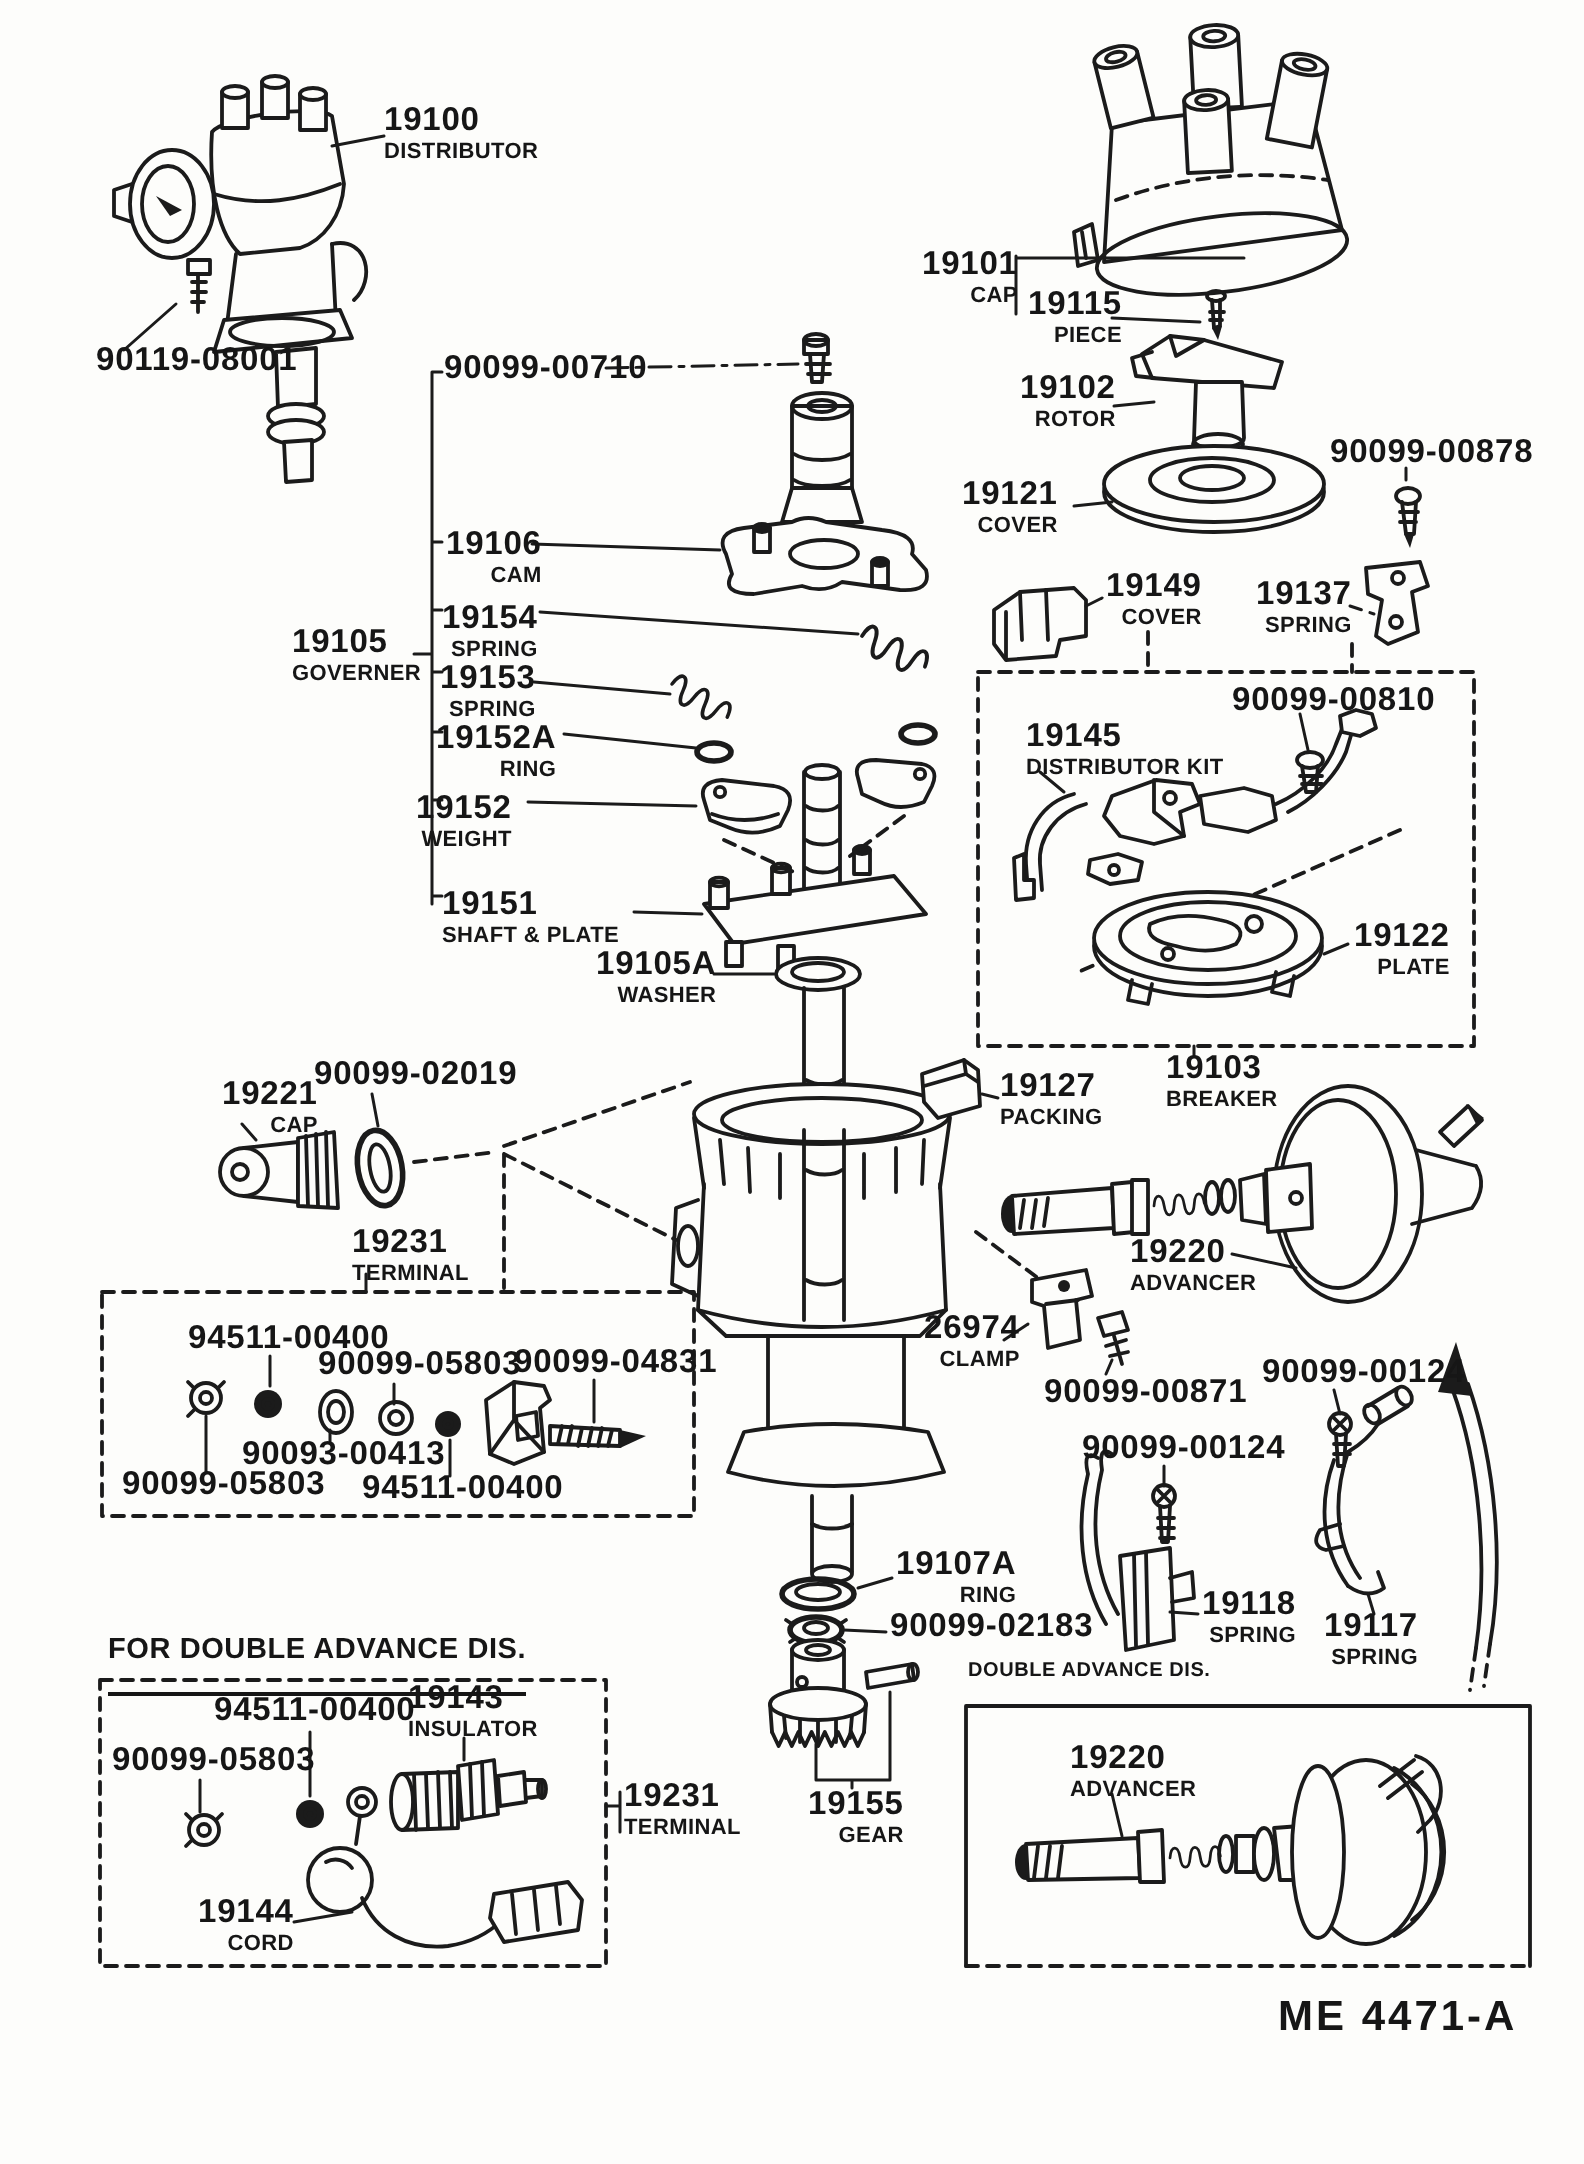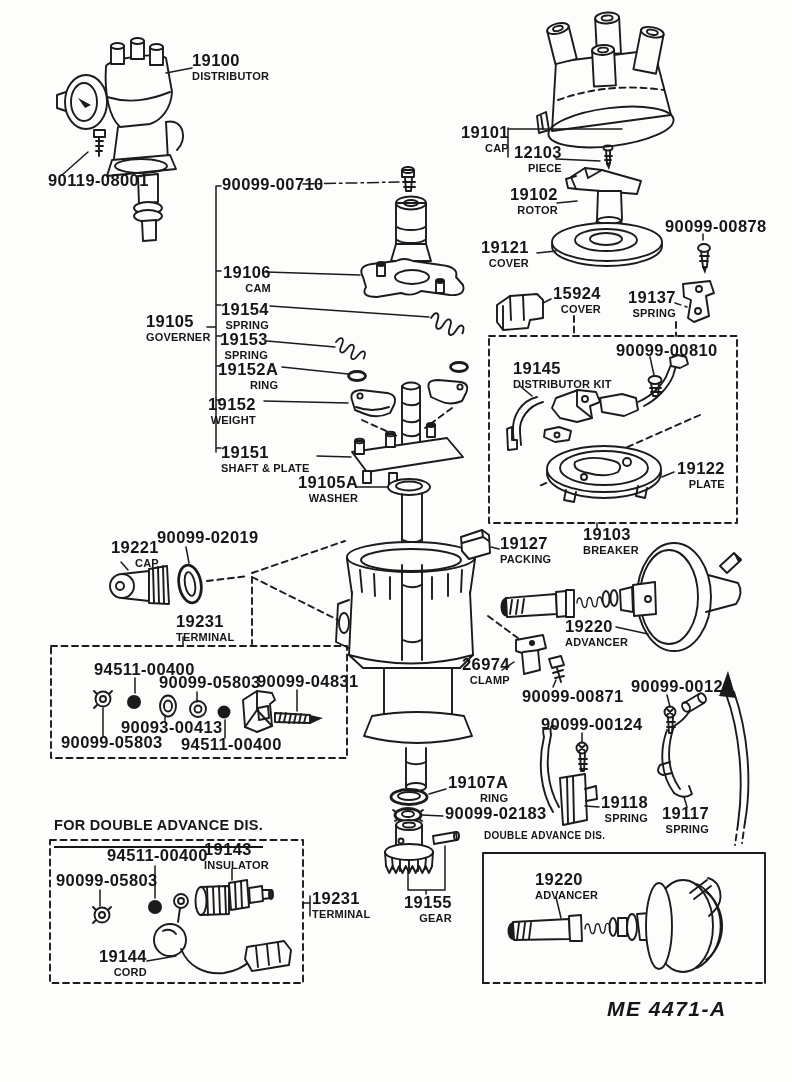--- a/index.html
+++ b/index.html
@@ -17,21 +17,21 @@
   .art .fill { fill:#1b1b1b; stroke:none; }
   .art .dash { stroke-dasharray:6 4.5; }
   .art .dashdot { stroke-dasharray:11 4 2.5 4; }
   .art g.lead path { stroke-width:1.5; }
   .art .thick { stroke-width:2.8; }
   .lbl { position:absolute; white-space:nowrap; z-index:5; }
   .num  { font-weight:700; font-size:16.5px; letter-spacing:.4px; line-height:1; }
   .desc { font-weight:700; font-size:11px; letter-spacing:.2px; line-height:1; margin-top:2px;text-align:right; }
   .heading { position:absolute; font-weight:700; font-size:14.5px; letter-spacing:.3px; white-space:nowrap; z-index:5; }
   .heading.ul { border-bottom:2px solid #161616; padding-bottom:13px; }
-  .code { position:absolute; font-style:italic; font-weight:700; font-size:21px; letter-spacing:1.5px; z-index:5; }
+  .code { position:absolute; font-weight:700; font-size:21px; letter-spacing:1.5px; z-index:5;margin-left:32px; }
 </style>
 </head>
 <body>
 
 <div class="page">
 
 <svg class="art" viewBox="0 0 792 1082">
   <defs>
     <path id="coil" d="M0,0 C1,-9 6,-9 7,0 C8,9 13,9 14,0 C15,-9 20,-9 21,0 C22,9 27,9 28,0 C29,-9 34,-9 35,0" fill="none"></path>
   </defs>
@@ -447,21 +447,21 @@
       <div class="num">90119-08001</div>
     </div>
 <div class="lbl" style="left:222px;top:176px">
       <div class="num">90099-00710</div>
     </div>
 <div class="lbl" style="left:461px;top:124px">
       <div class="num">19101</div>
       <div class="desc">CAP</div>
     </div>
 <div class="lbl" style="left:514px;top:144px">
-      <div class="num">12103</div>
+      <div class="num">19115</div>
       <div class="desc">PIECE</div>
     </div>
 <div class="lbl" style="left:510px;top:186px">
       <div class="num">19102</div>
       <div class="desc">ROTOR</div>
     </div>
 <div class="lbl" style="left:481px;top:239px">
       <div class="num">19121</div>
       <div class="desc">COVER</div>
     </div>
@@ -496,21 +496,21 @@
 <div class="lbl" style="left:221px;top:444px">
       <div class="num">19151</div>
       <div class="desc">SHAFT &amp; PLATE</div>
     </div>
 <div class="lbl" style="left:298px;top:474px">
       <div class="num">19105A</div>
       <div class="desc">WASHER</div>
     </div>
 
 <div class="lbl" style="left:553px;top:285px">
-      <div class="num">15924</div>
+      <div class="num">19149</div>
       <div class="desc">COVER</div>
     </div>
 <div class="lbl" style="left:628px;top:289px">
       <div class="num">19137</div>
       <div class="desc">SPRING</div>
     </div>
 <div class="lbl" style="left:616px;top:342px">
       <div class="num">90099-00810</div>
     </div>
 <div class="lbl" style="left:513px;top:360px">

